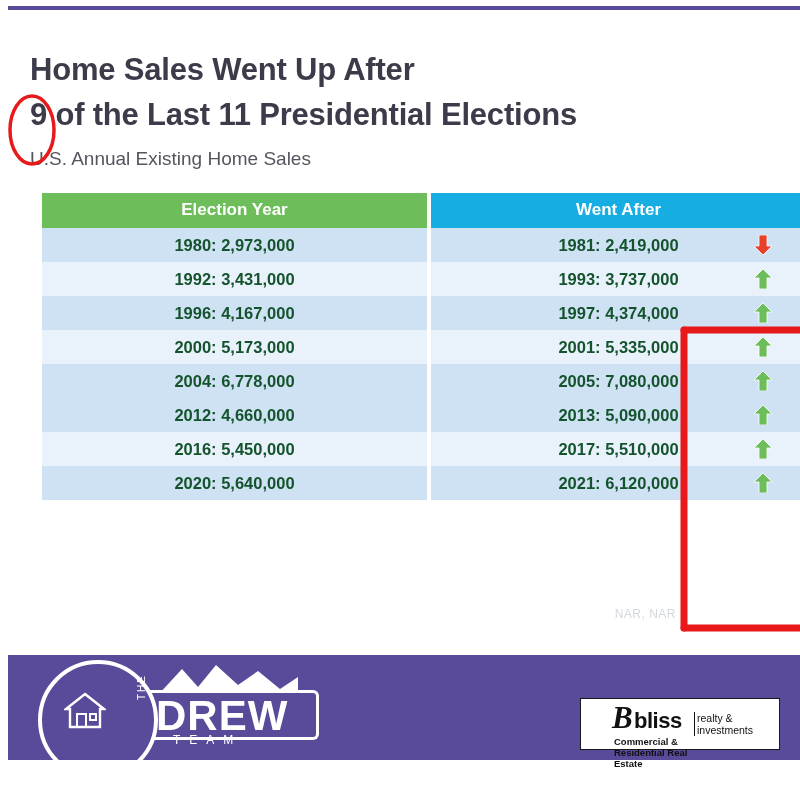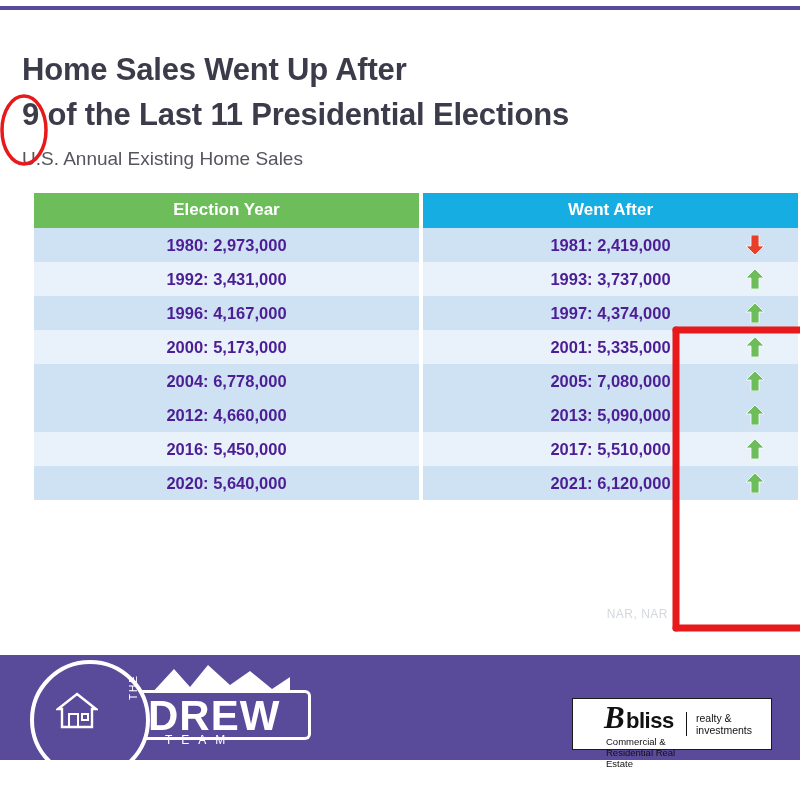--- a/index.html
+++ b/index.html
@@ -9,21 +9,21 @@
   body {
     width: 800px;
     height: 800px;
     background: #ffffff;
     font-family: "Liberation Sans", sans-serif;
     overflow: hidden;
     position: relative;
   }
   #slide {
     position: absolute;
-    left: 0; top: 0;
+    left: 8px; top: 0;
     width: 692px;
     height: 800px;
     background: #ffffff;
   }
   .top-rule {
     position: absolute;
     left: 0; top: 6px;
     width: 800px;
     height: 4px;
     background: #5a4a9a;
@@ -68,21 +68,21 @@
     font-weight: bold;
     color: #ffffff;
     padding: 7px 0 8px 0;
     text-align: center;
   }
   th.th-election { background: #6dbe5a; width: 385px; }
   th.th-gap { background: #ffffff; width: 4px; padding: 0; }
   th.th-after { background: #16ade3; width: 375px; }
   table.sales td {
     font-size: 16.5px;
-    color: #4c1d95;
+    color: #14532d;
     padding: 5px 0 5px 0;
     text-align: center;
     height: 24px;
   }
   td.c-year { font-weight: bold; }
   tr.even td.cell { background: #cfe2f3; }
   tr.odd  td.cell { background: #e9f2fb; }
   td.gap { background: #ffffff; }
   td.cell-after {
     position: relative;
@@ -217,30 +217,30 @@
     color: #111111;
     letter-spacing: -0.5px;
   }
   .bliss-sub {
     position: absolute;
     left: 686px;
     top: 712px;
     font-size: 10.5px;
     color: #111111;
     border-left: 1px solid #111;
-    padding-left: 9px;
+    padding-left: 2px;
     line-height: 1.15;
     width: 80px;
   }
   .bliss-tag {
     position: absolute;
     left: 606px;
     top: 736px;
     font-size: 9.5px;
-    font-weight: normal;
+    font-weight: bold;
     color: #111111;
   }
   
   .anno {
     position: absolute;
     left: 0; top: 0;
     width: 800px; height: 800px;
     pointer-events: none;
   }
 </style>

